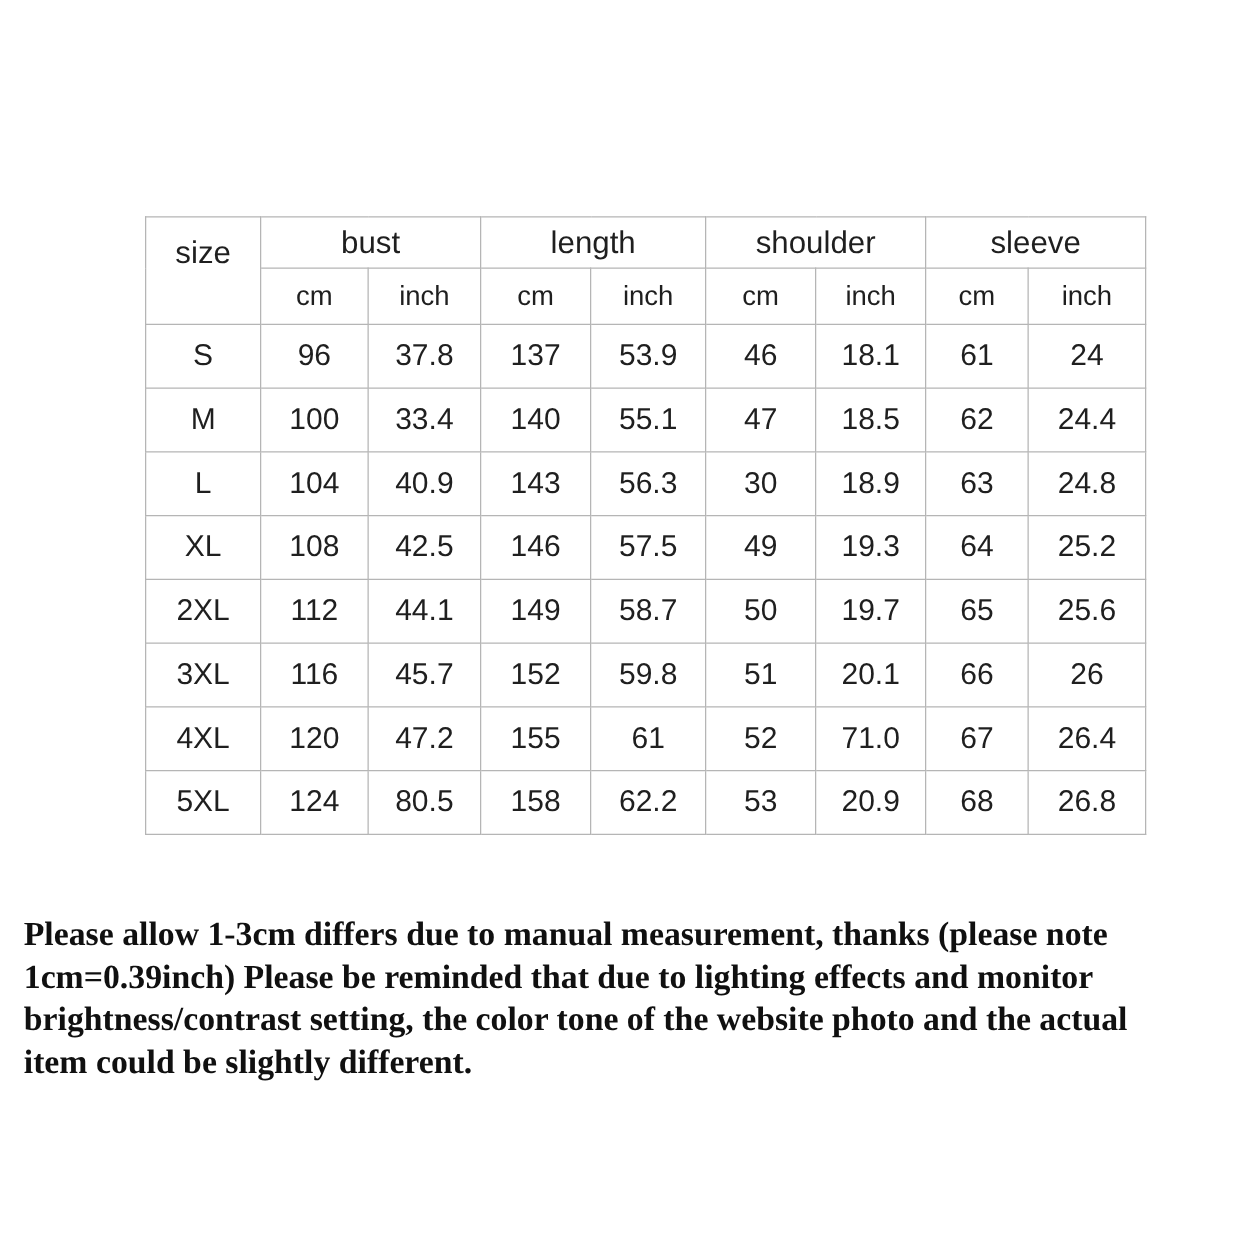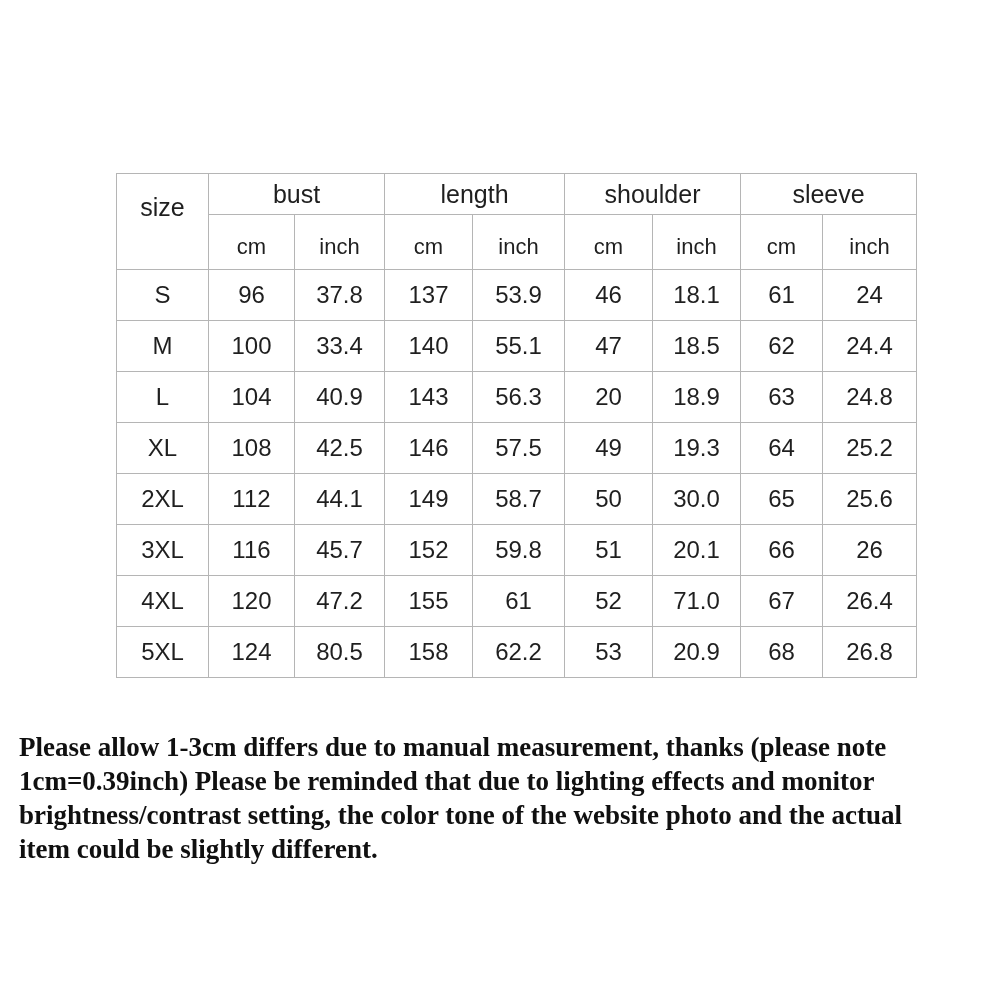--- a/index.html
+++ b/index.html
@@ -15,21 +15,21 @@
     table-layout: fixed;
   }
   .size-table th, .size-table td {
     border: 1px solid #b5b5b5;
     text-align: center;
     vertical-align: middle;
     font-weight: 400;
     background: #ffffff;
   }
   .size-table thead tr.group-row th { height: 41px; font-size: 25px; }
-  .size-table thead tr.unit-row th { height: 55px; font-size: 22px; vertical-align: bottom; padding-bottom: 9px; }
+  .size-table thead tr.unit-row th { height: 45px; font-size: 22px; vertical-align: bottom; padding-bottom: 9px; }
   .size-table th.corner { font-size: 27px; vertical-align: middle; padding-bottom: 28px; }
   .size-table tbody th, .size-table tbody td { height: 51px; font-size: 24px; }
   .size-table tbody th { font-weight: 400; }
 
   .note {
     position: absolute;
     left: 19px;
     top: 730px;
     width: 934px;
     font-family: "Liberation Serif", serif;
@@ -96,21 +96,21 @@
         <td>18.5</td>
         <td>62</td>
         <td>24.4</td>
       </tr>
       <tr>
         <th>L</th>
         <td>104</td>
         <td>40.9</td>
         <td>143</td>
         <td>56.3</td>
-        <td>20</td>
+        <td>30</td>
         <td>18.9</td>
         <td>63</td>
         <td>24.8</td>
       </tr>
       <tr>
         <th>XL</th>
         <td>108</td>
         <td>42.5</td>
         <td>146</td>
         <td>57.5</td>
@@ -119,21 +119,21 @@
         <td>64</td>
         <td>25.2</td>
       </tr>
       <tr>
         <th>2XL</th>
         <td>112</td>
         <td>44.1</td>
         <td>149</td>
         <td>58.7</td>
         <td>50</td>
-        <td>30.0</td>
+        <td>19.7</td>
         <td>65</td>
         <td>25.6</td>
       </tr>
       <tr>
         <th>3XL</th>
         <td>116</td>
         <td>45.7</td>
         <td>152</td>
         <td>59.8</td>
         <td>51</td>

